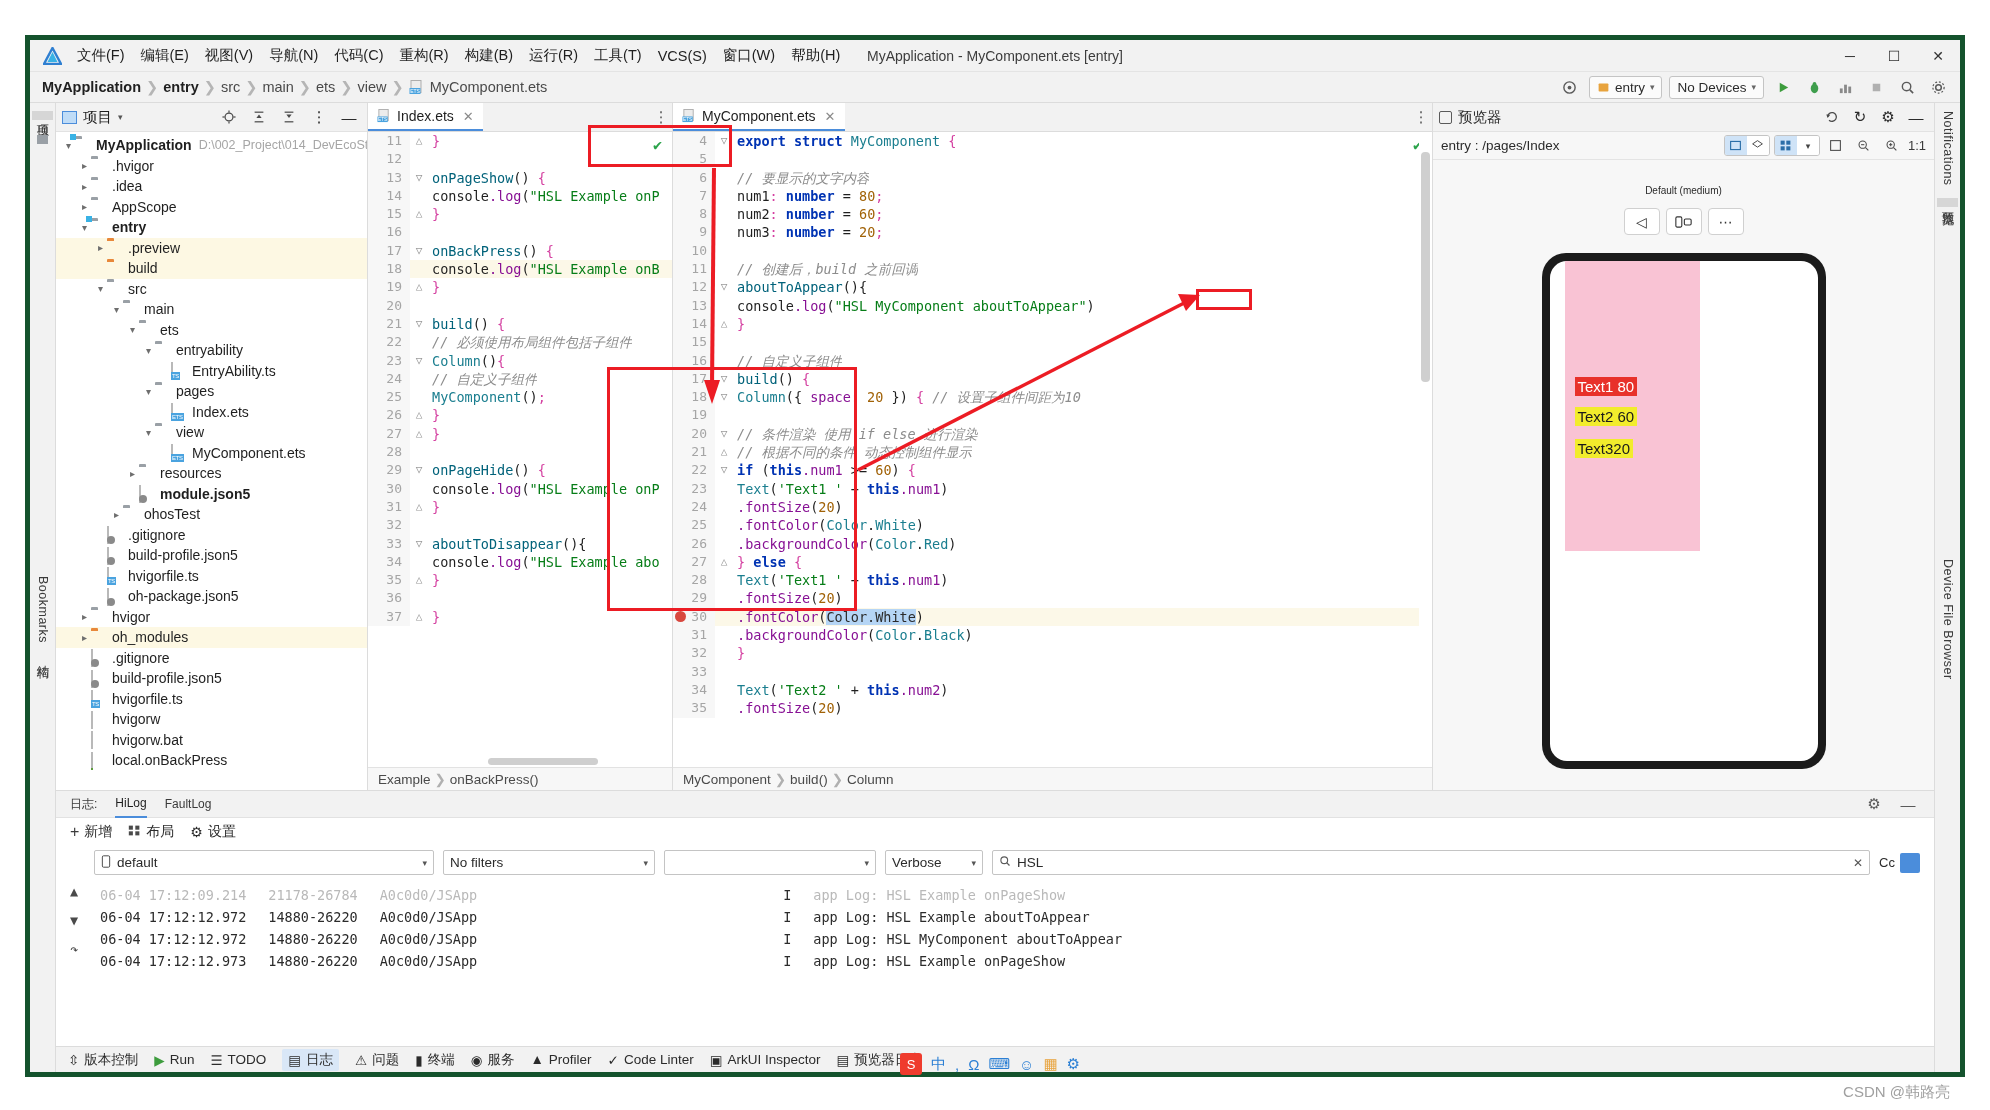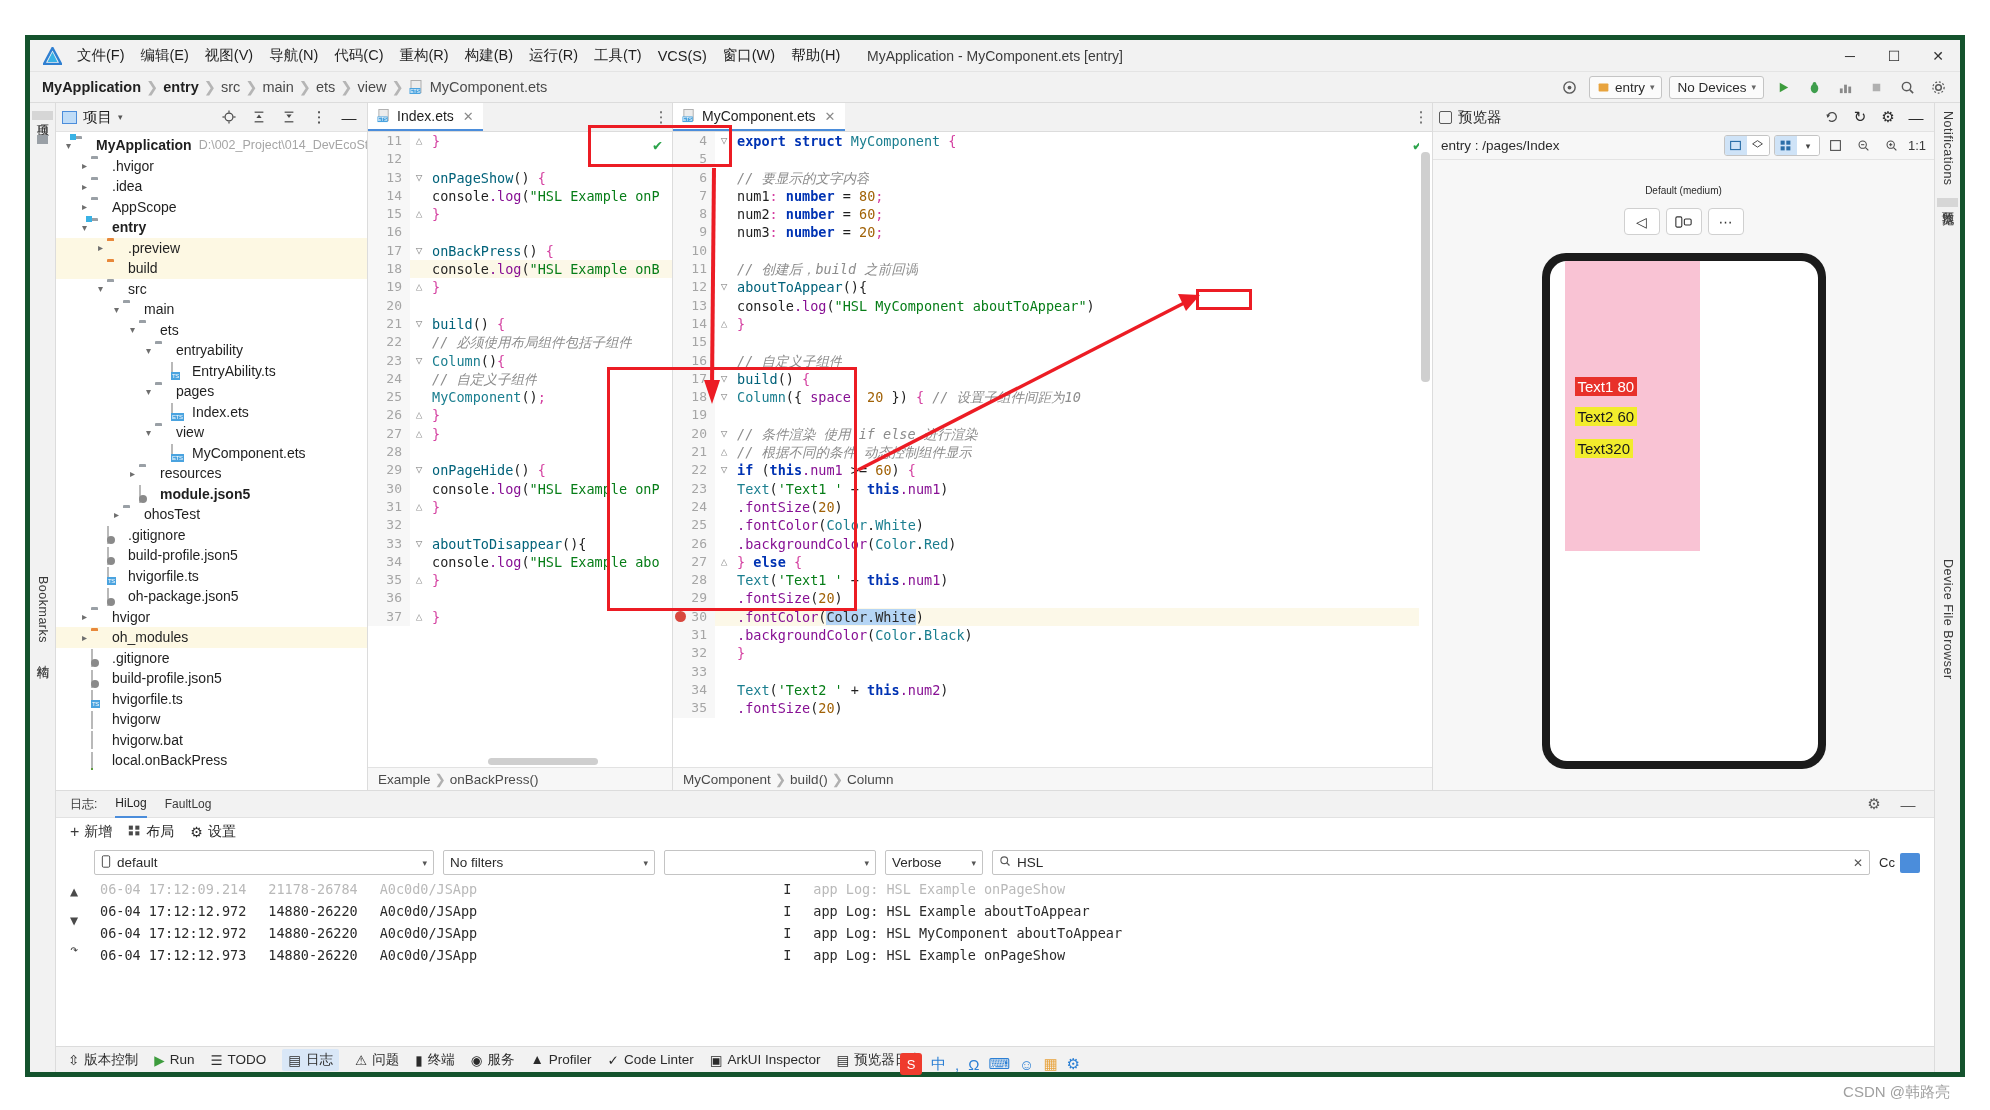--- a/index.html
+++ b/index.html
@@ -204,21 +204,21 @@
   .log-actions { height:28px; display:flex; align-items:center; gap:16px; padding:0 14px; background:#fff; flex:none; font-size:14px; }
   .log-act { display:flex; align-items:center; gap:5px; color:#2b2b2b; }
   .log-filters { height:33px; display:flex; align-items:center; gap:9px; padding:0 14px 0 38px; background:#fff; flex:none; }
   .sel-box {
     height:25px; border:1px solid #c4c4c4; background:#fff; border-radius:2px; display:flex; align-items:center;
     padding:0 6px; font-size:13.5px; color:#2b2b2b; gap:6px;
   }
   .sel-box .cv { margin-left:auto; color:#555; font-size:9px; }
   .log-rows { flex:1; position:relative; overflow:hidden; background:#fff; font-family:"DejaVu Sans Mono","Liberation Mono",monospace; font-size:13.5px; }
   .log-gutter { position:absolute; left:0; top:0; bottom:0; width:36px; background:#fff; display:flex; flex-direction:column; align-items:center; padding-top:4px; gap:13px; color:#4a4a4a; }
-  .log-line { display:flex; align-items:flex-start; height:22px; padding-left:44px; white-space:nowrap; color:#2b2b2b; }
+  .log-line { display:flex; align-items:flex-end; height:22px; padding-left:44px; white-space:nowrap; color:#2b2b2b; }
   .log-line.dim { color:#b9b9b9; }
   .lvl { width:20px; text-align:center; color:#2b2b2b; }
 
   
   .toolbar-bottom {
     height:26px; background:#f2f2f2; border-top:1px solid #dcdcdc; display:flex; align-items:center;
     gap:16px; padding:0 12px; font-size:13.5px; color:#2b2b2b; flex:none;
   }
   .tb-item { display:flex; align-items:center; gap:5px; }
   .statusbar {

